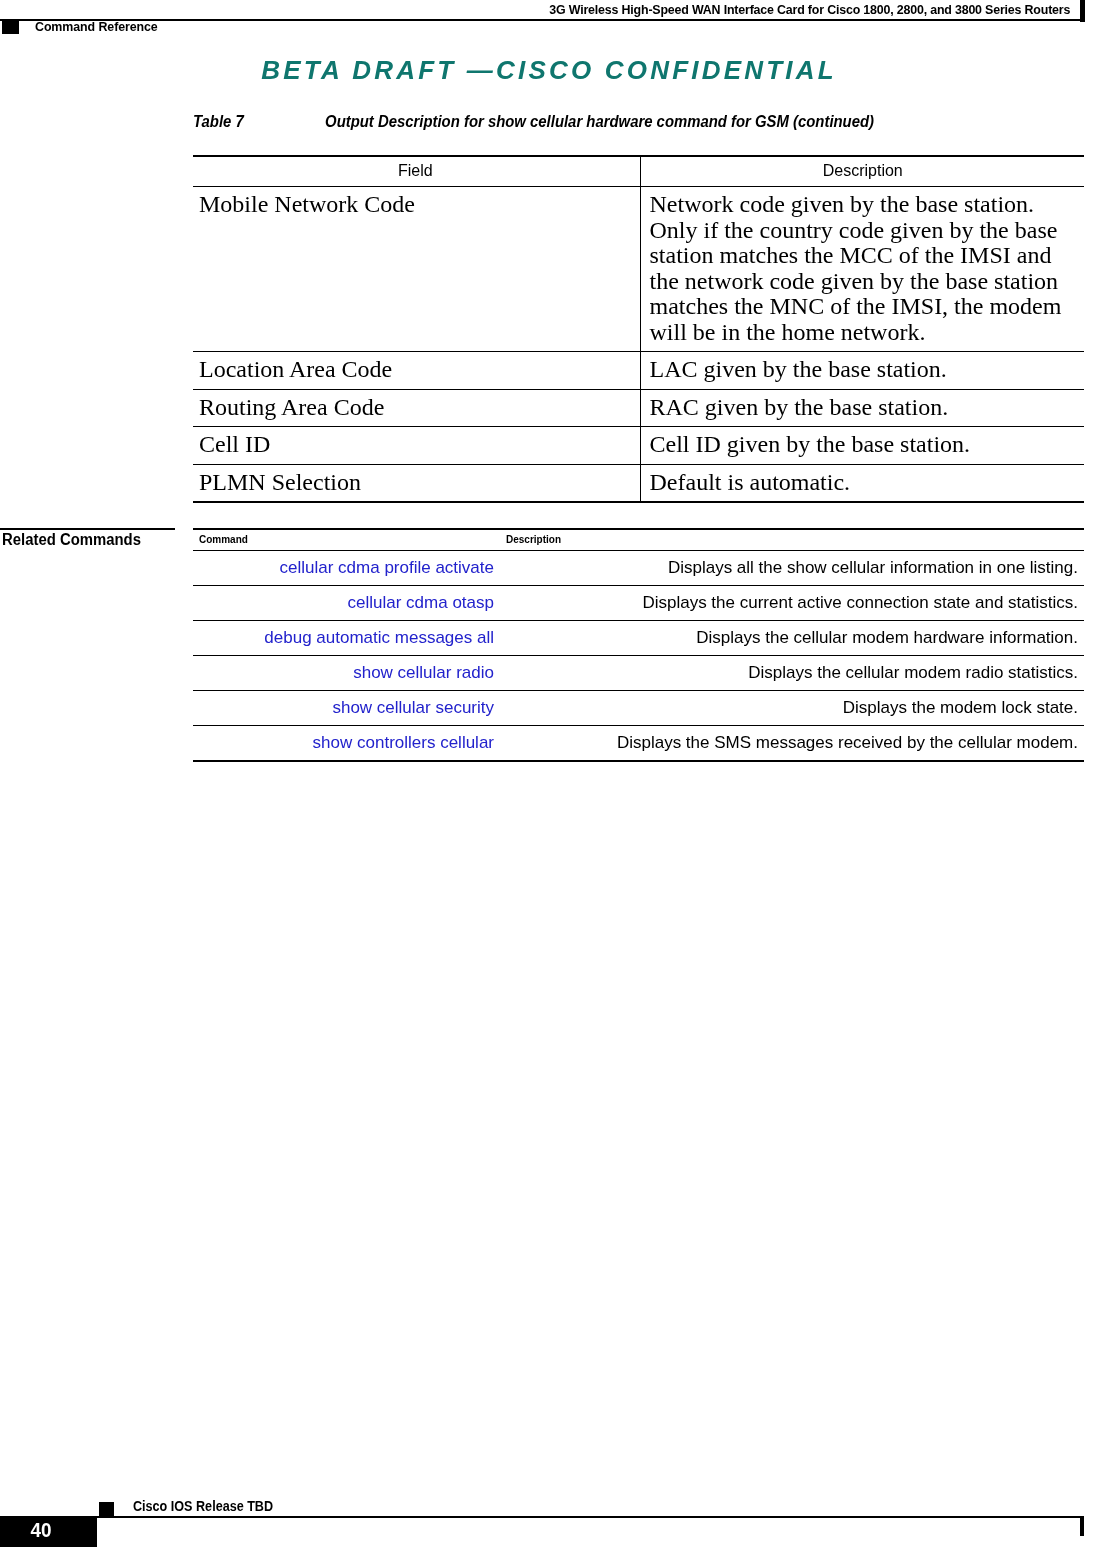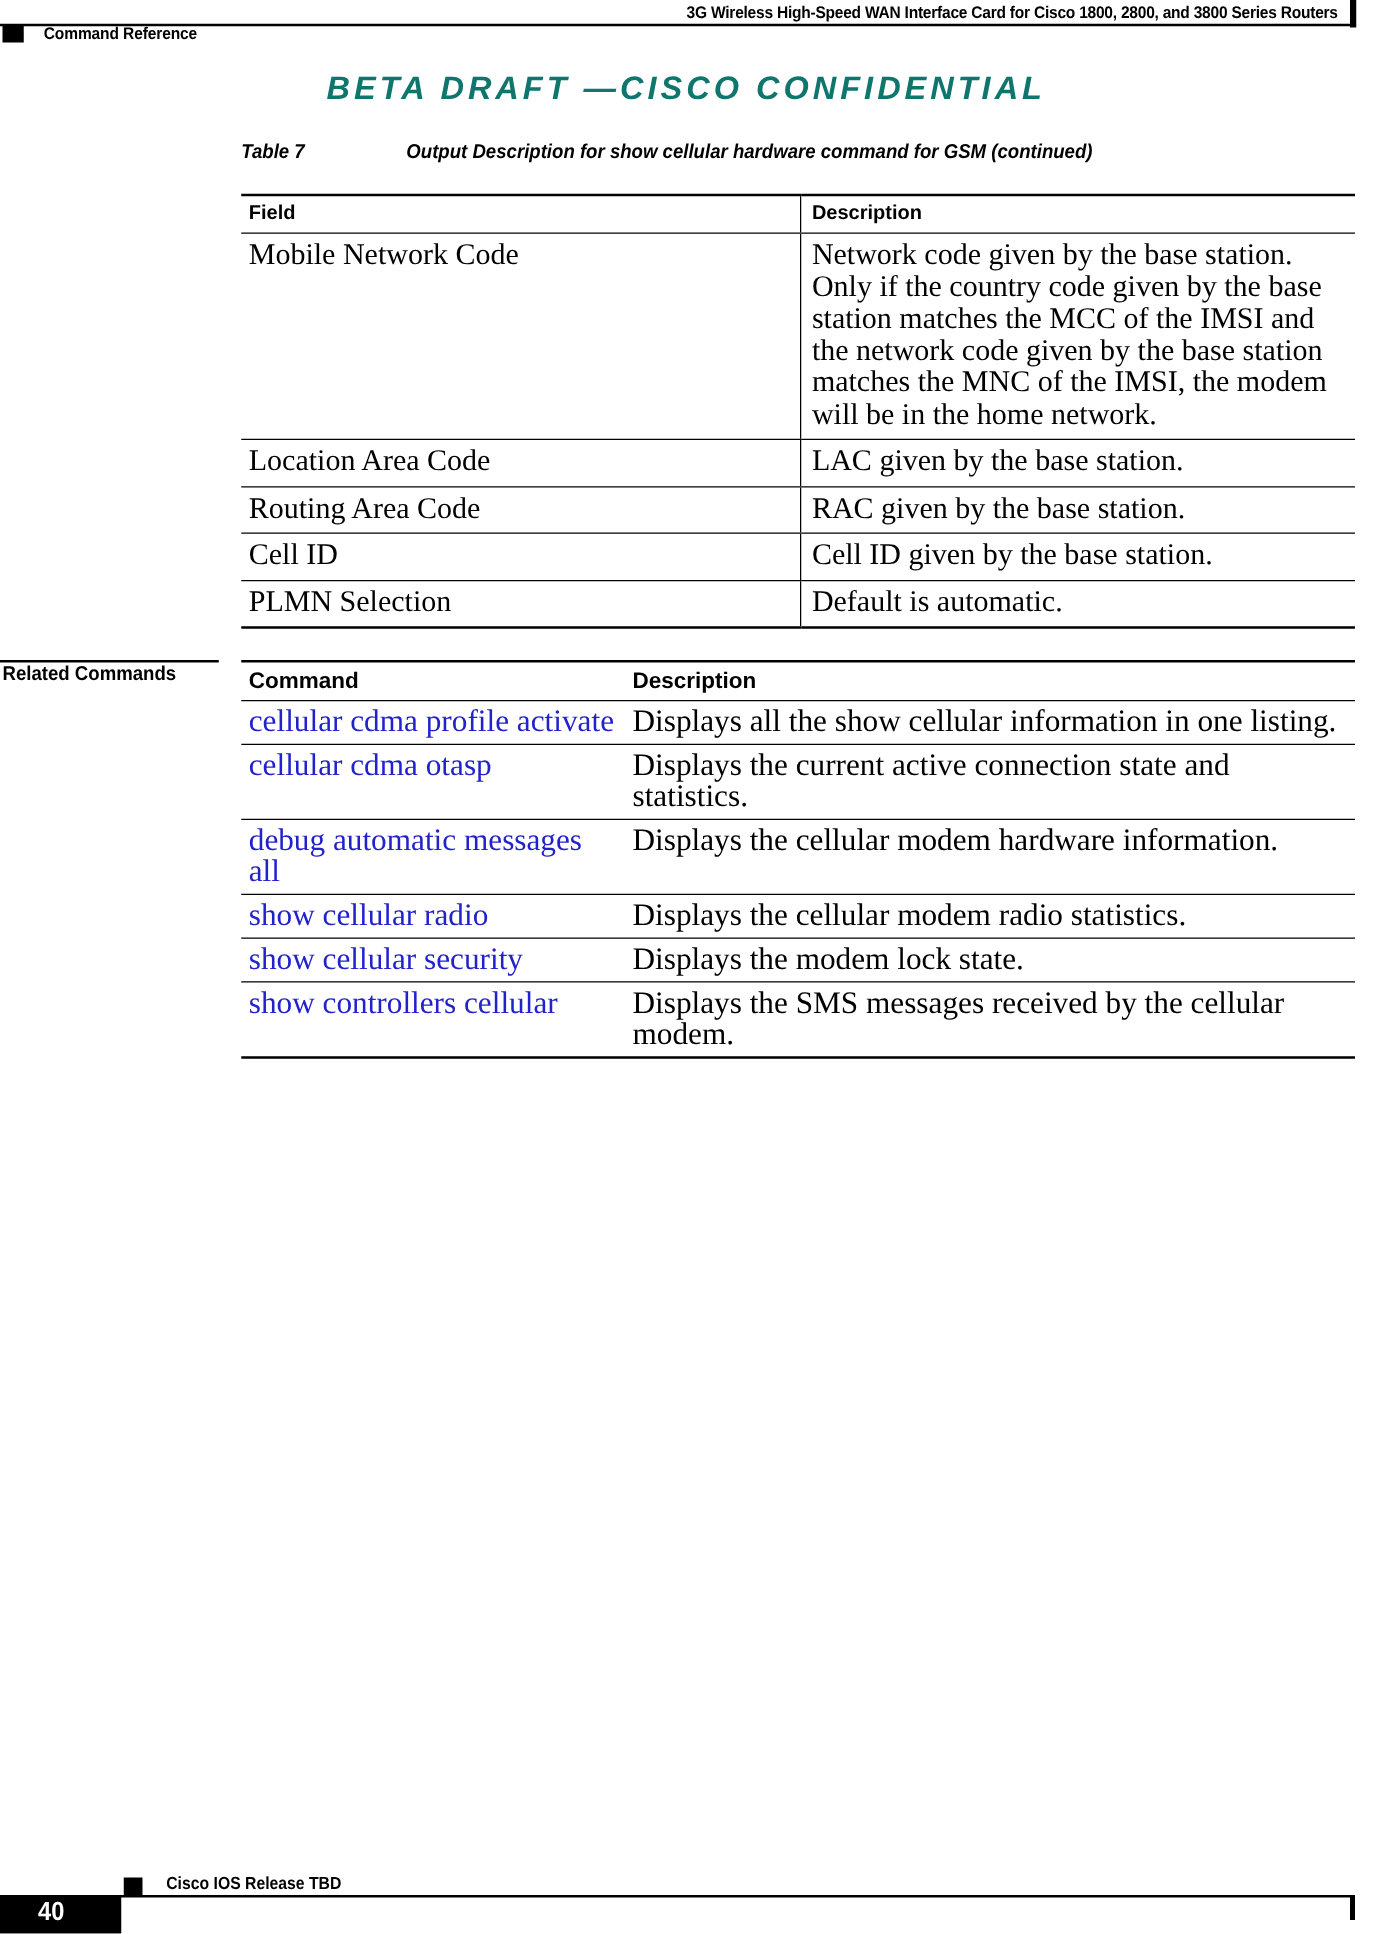--- a/index.html
+++ b/index.html
@@ -112,23 +112,23 @@
     top: 155px;
     width: 891px;
   }
   #field-table col.c1 { width: 447px; }
   #field-table col.c2 { width: 444px; }
 
   #field-table thead th {
     border-top: 2.5px solid #000;
     border-bottom: 1.2px solid #000;
     font-family: "Liberation Sans Narrow", "Liberation Sans", sans-serif;
-    font-weight: bold;
+    font-weight: normal;
     font-size: 16px;
-    text-align: left;
+    text-align: center;
     padding: 5px 8px 6px 6px;
     vertical-align: top;
     transform-origin: left top;
   }
   #field-table thead th.col-desc { border-left: 1.2px solid #000; padding-left: 9px; }
 
   #field-table tbody td {
     border-bottom: 1.2px solid #000;
     font-family: "Liberation Serif", "DejaVu Serif", serif;
     font-size: 24px;
@@ -167,31 +167,31 @@
     width: 891px;
   }
   #rc-table col.c1 { width: 307px; }
   #rc-table col.c2 { width: 584px; }
 
   #rc-table thead th {
     border-top: 2.2px solid #000;
     border-bottom: 1.2px solid #000;
     font-family: "Liberation Sans Narrow", "Liberation Sans", sans-serif;
     font-weight: bold;
-    font-size: 18px;
+    font-size: 10px;
     text-align: left;
     vertical-align: top;
     padding: 4px 6px 5px 6px;
   }
   #rc-table tbody td {
     border-bottom: 1.2px solid #000;
-    font-family: Liberation Serif, serif;
-    font-size: 25px;
+    font-family: Liberation Sans, sans-serif;
+    font-size: 17px;
     line-height: 25px;
-    text-align: left;
+    text-align: right;
     vertical-align: top;
     padding: 4px 6px 5px 6px;
   }
   #rc-table tbody td.cmd { color: #2222CC; }
   #rc-table tbody tr:last-child td { border-bottom: 2.2px solid #000; }
 
   
   .ftr-rule {
     position: absolute;
     left: 0px;

